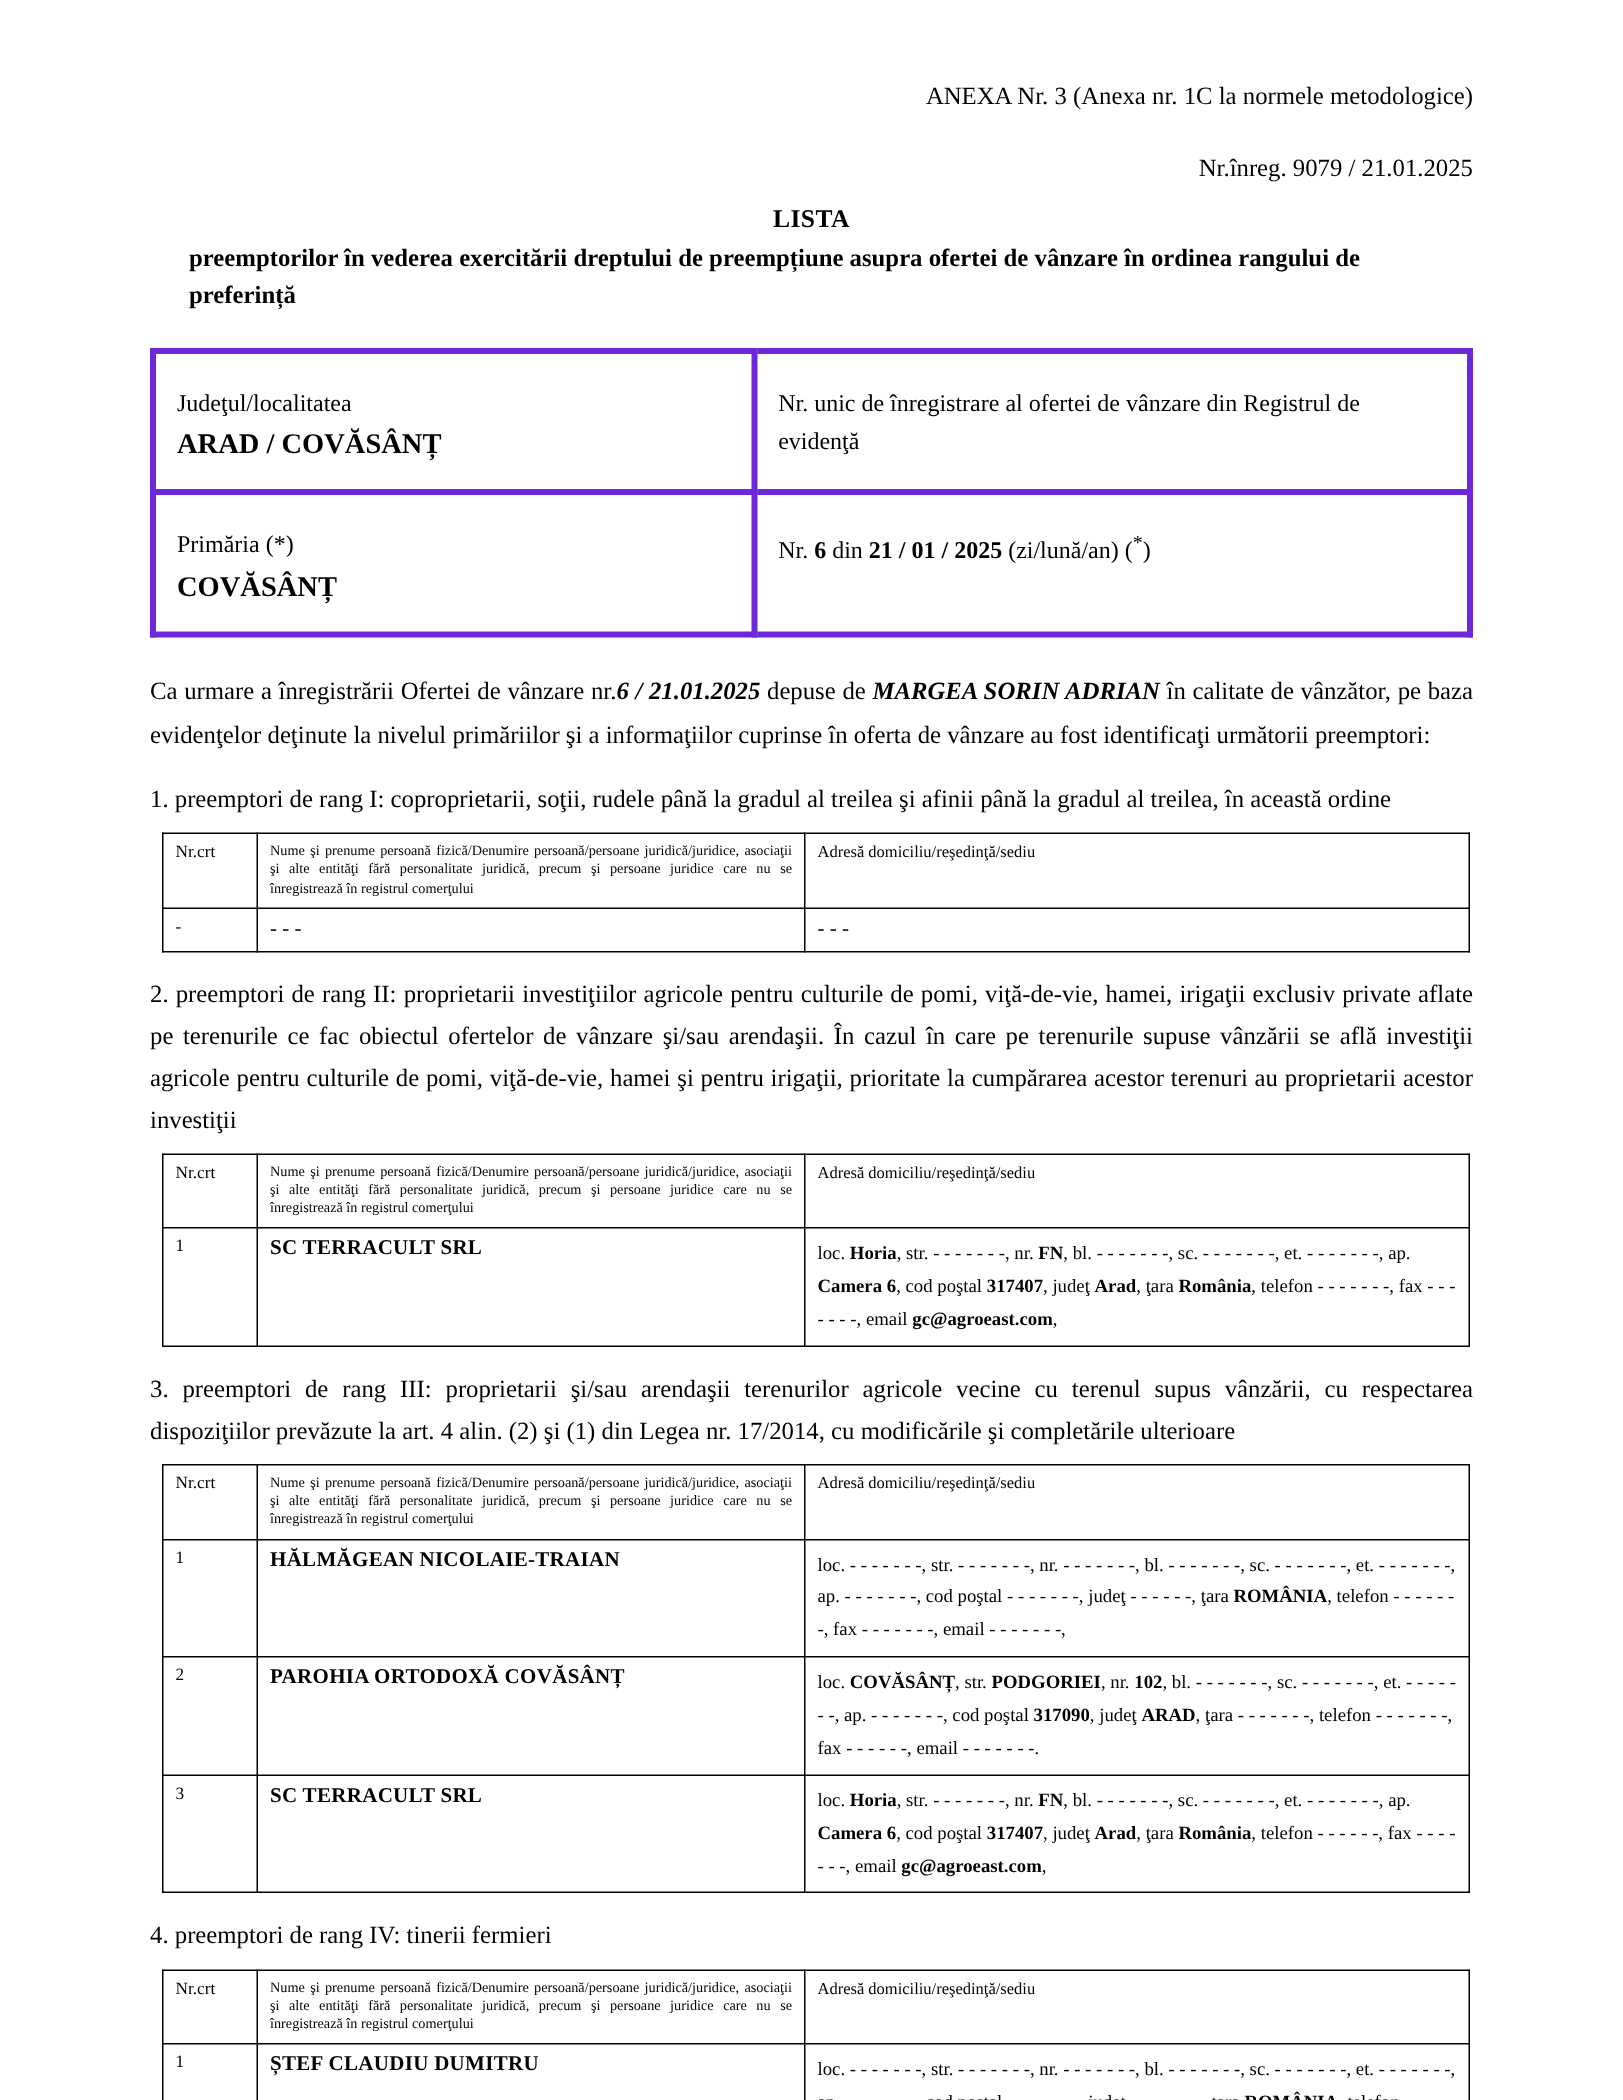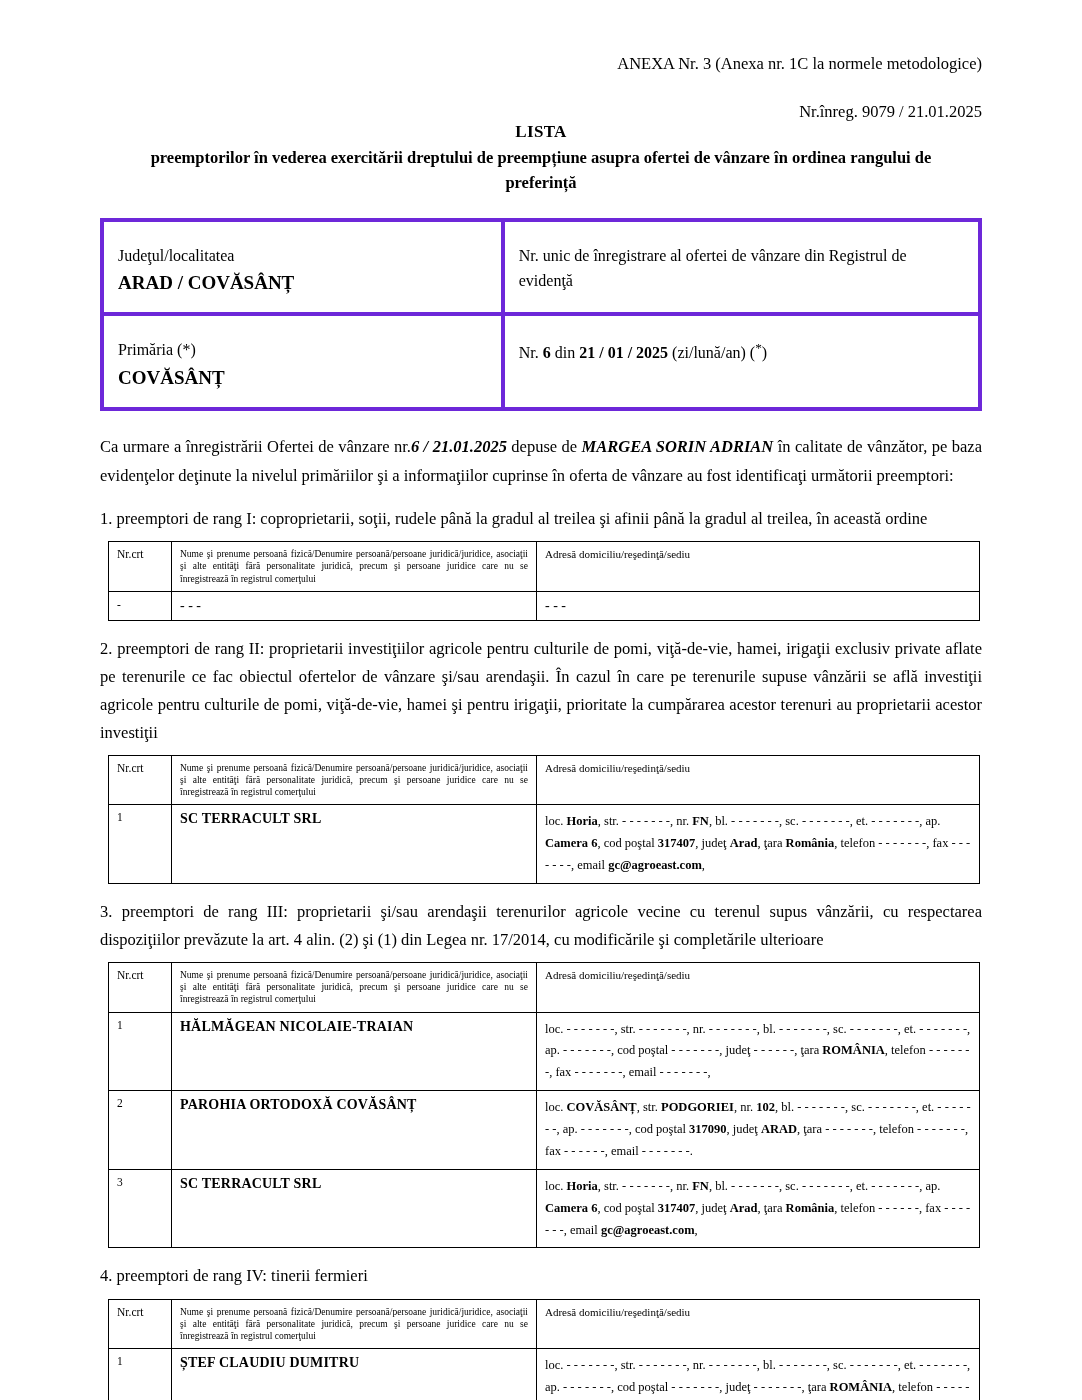--- a/index.html
+++ b/index.html
@@ -27,24 +27,25 @@
   }
   .reg-line {
     text-align: right;
     font-size: 16.5px;
     margin-top: 28px;
   }
   .title-lista {
     text-align: center;
     font-weight: bold;
     font-size: 17px;
+    margin-top: 14px;
     letter-spacing: 0.3px;
   }
   .title-sub {
-    text-align: center;
+    text-align: left;
     font-weight: bold;
     font-size: 16.5px;
     line-height: 1.5;
     margin: 4px auto 0 auto;
     max-width: 830px;
   }
 
   
   table.idtable {
     border-collapse: collapse;

